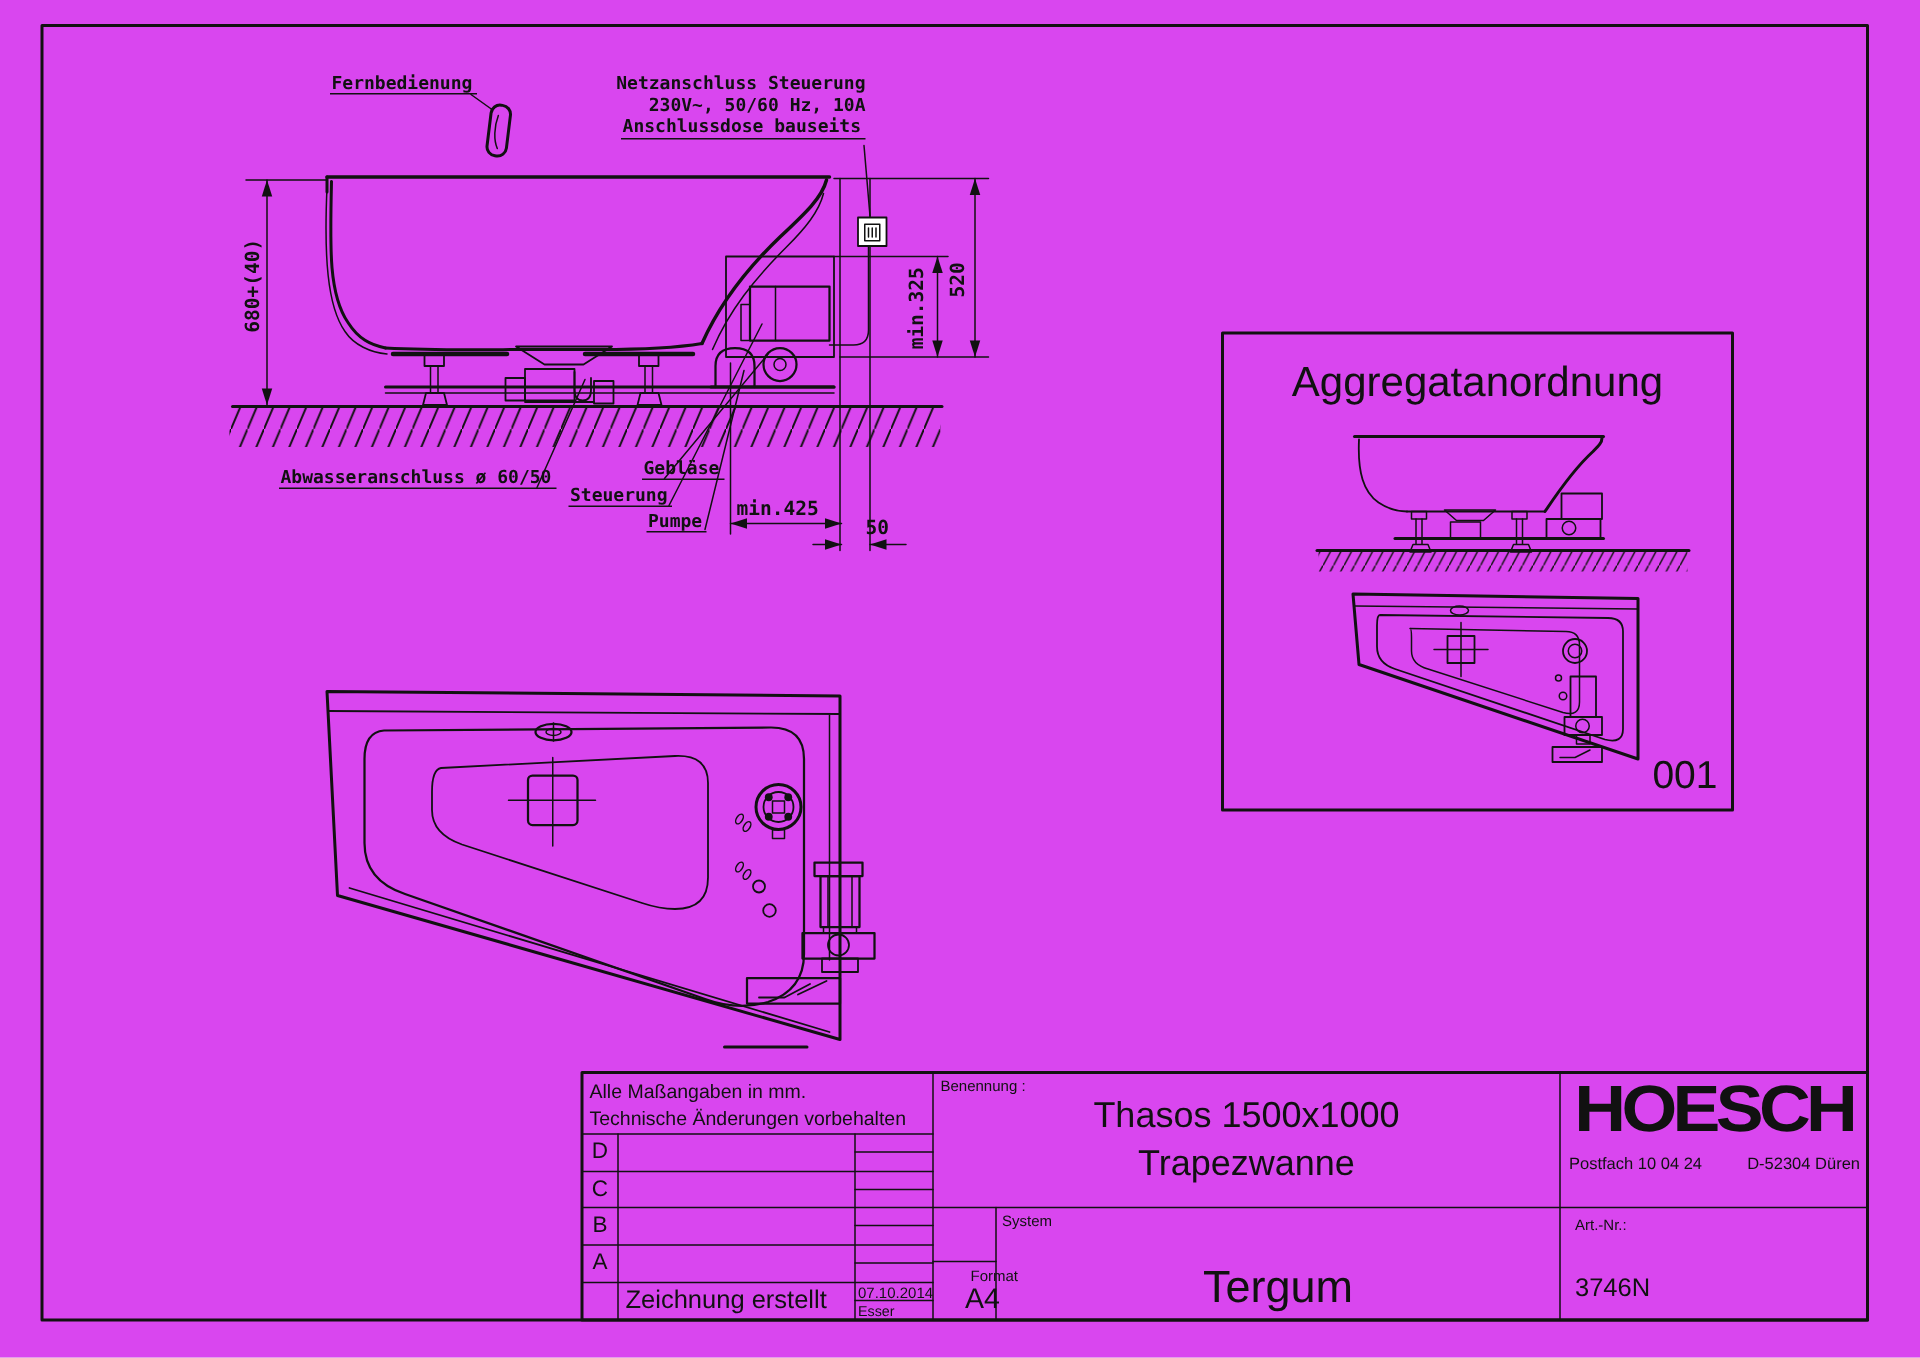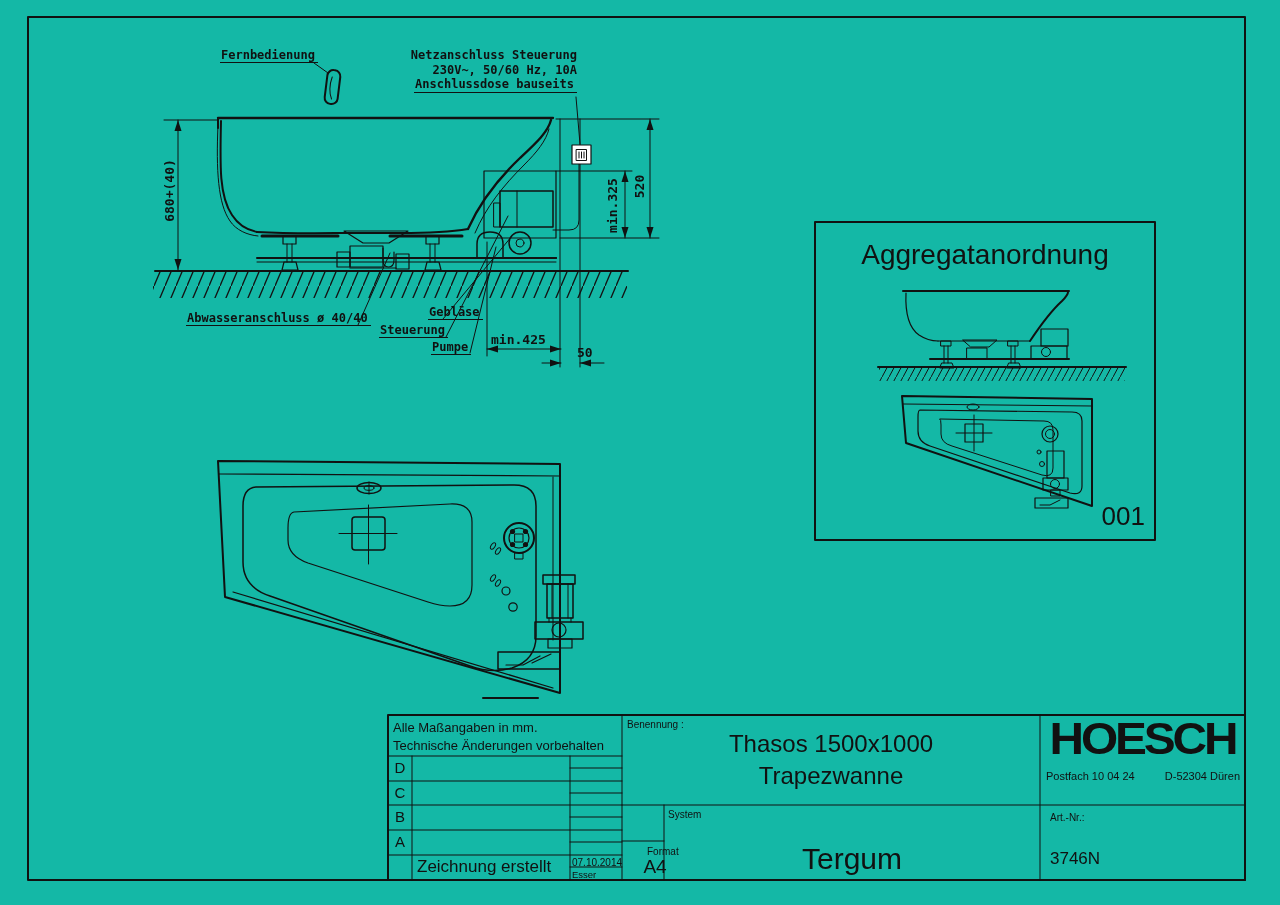--- a/index.html
+++ b/index.html
@@ -1,16 +1,16 @@
 <!DOCTYPE html>
 <html><head>
 <meta charset="utf-8">
 <style>
   html,body{margin:0;padding:0;background:#e8e8e8;}
-  #page{position:relative;width:1280px;height:905px;background:#14b8a6;overflow:hidden;}
+  #page{position:relative;width:1280px;height:905px;background:#d946ef;overflow:hidden;}
   #art{position:absolute;left:0;top:0;}
   svg .ln{stroke:#111;fill:none;stroke-width:1.5;stroke-linecap:round;stroke-linejoin:round;}
   svg .sw1{stroke-width:1;}
   svg .sw12{stroke-width:1.2;}
   svg .sw2{stroke-width:2;}
   svg .sw22{stroke-width:2.3;}
   svg .sw3{stroke-width:3;}
   svg .arr{fill:#111;stroke:none;}
   svg .wf{fill:#fff;}
   svg .dot{fill:#111;stroke:none;}
@@ -272,21 +272,21 @@
 <div class="cad lbl netz" style="left:393px;top:48px;width:184px;">
   <div>Netzanschluss Steuerung</div>
   <div>230V~, 50/60 Hz, 10A</div>
   <div class="u" style="display:inline-block;">Anschlussdose bauseits</div>
 </div>
 
 <div class="cad dim rot" style="left:137px;top:183px;width:64px;">680+(40)</div>
 <div class="cad dim rot" style="left:582px;top:198px;width:60px;">min.325</div>
 <div class="cad dim rot" style="left:623px;top:179px;width:32px;">520</div>
 
-<div class="cad lbl u" style="left:186px;top:311px;">Abwasseranschluss ø 40/40</div>
+<div class="cad lbl u" style="left:186px;top:311px;">Abwasseranschluss ø 60/50</div>
 <div class="cad lbl u" style="left:384px;top:305px;margin-left:44px;">Gebläse</div>
 <div class="cad lbl u" style="left:379px;top:323px;">Steuerung</div>
 <div class="cad lbl u" style="left:431px;top:340px;">Pumpe</div>
 
 <div class="cad dim" style="left:491px;top:332px;">min.425</div>
 <div class="cad dim" style="left:577px;top:345px;">50</div>
 
 
 <div class="ui center" style="left:825px;top:239px;width:320px;font-size:28px;">Aggregatanordnung</div>
 <div class="ui" style="left:1060px;top:501px;width:85px;text-align:right;font-size:26px;">001</div>

